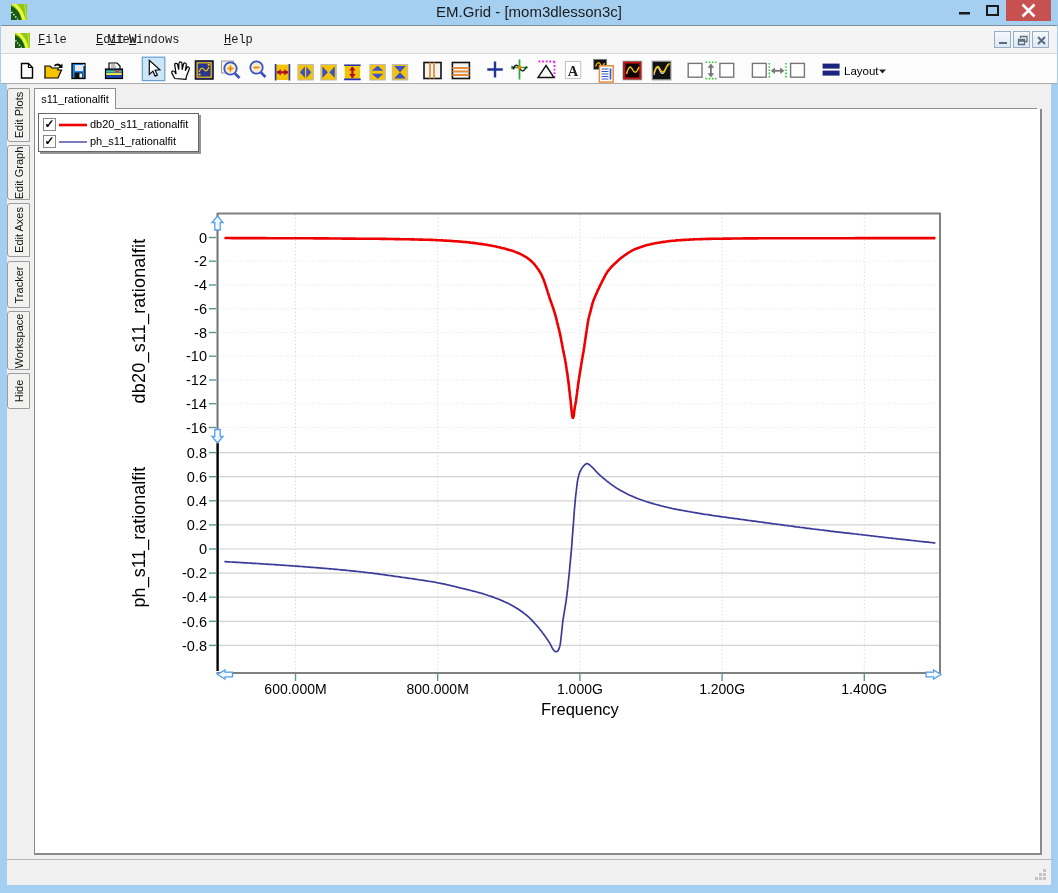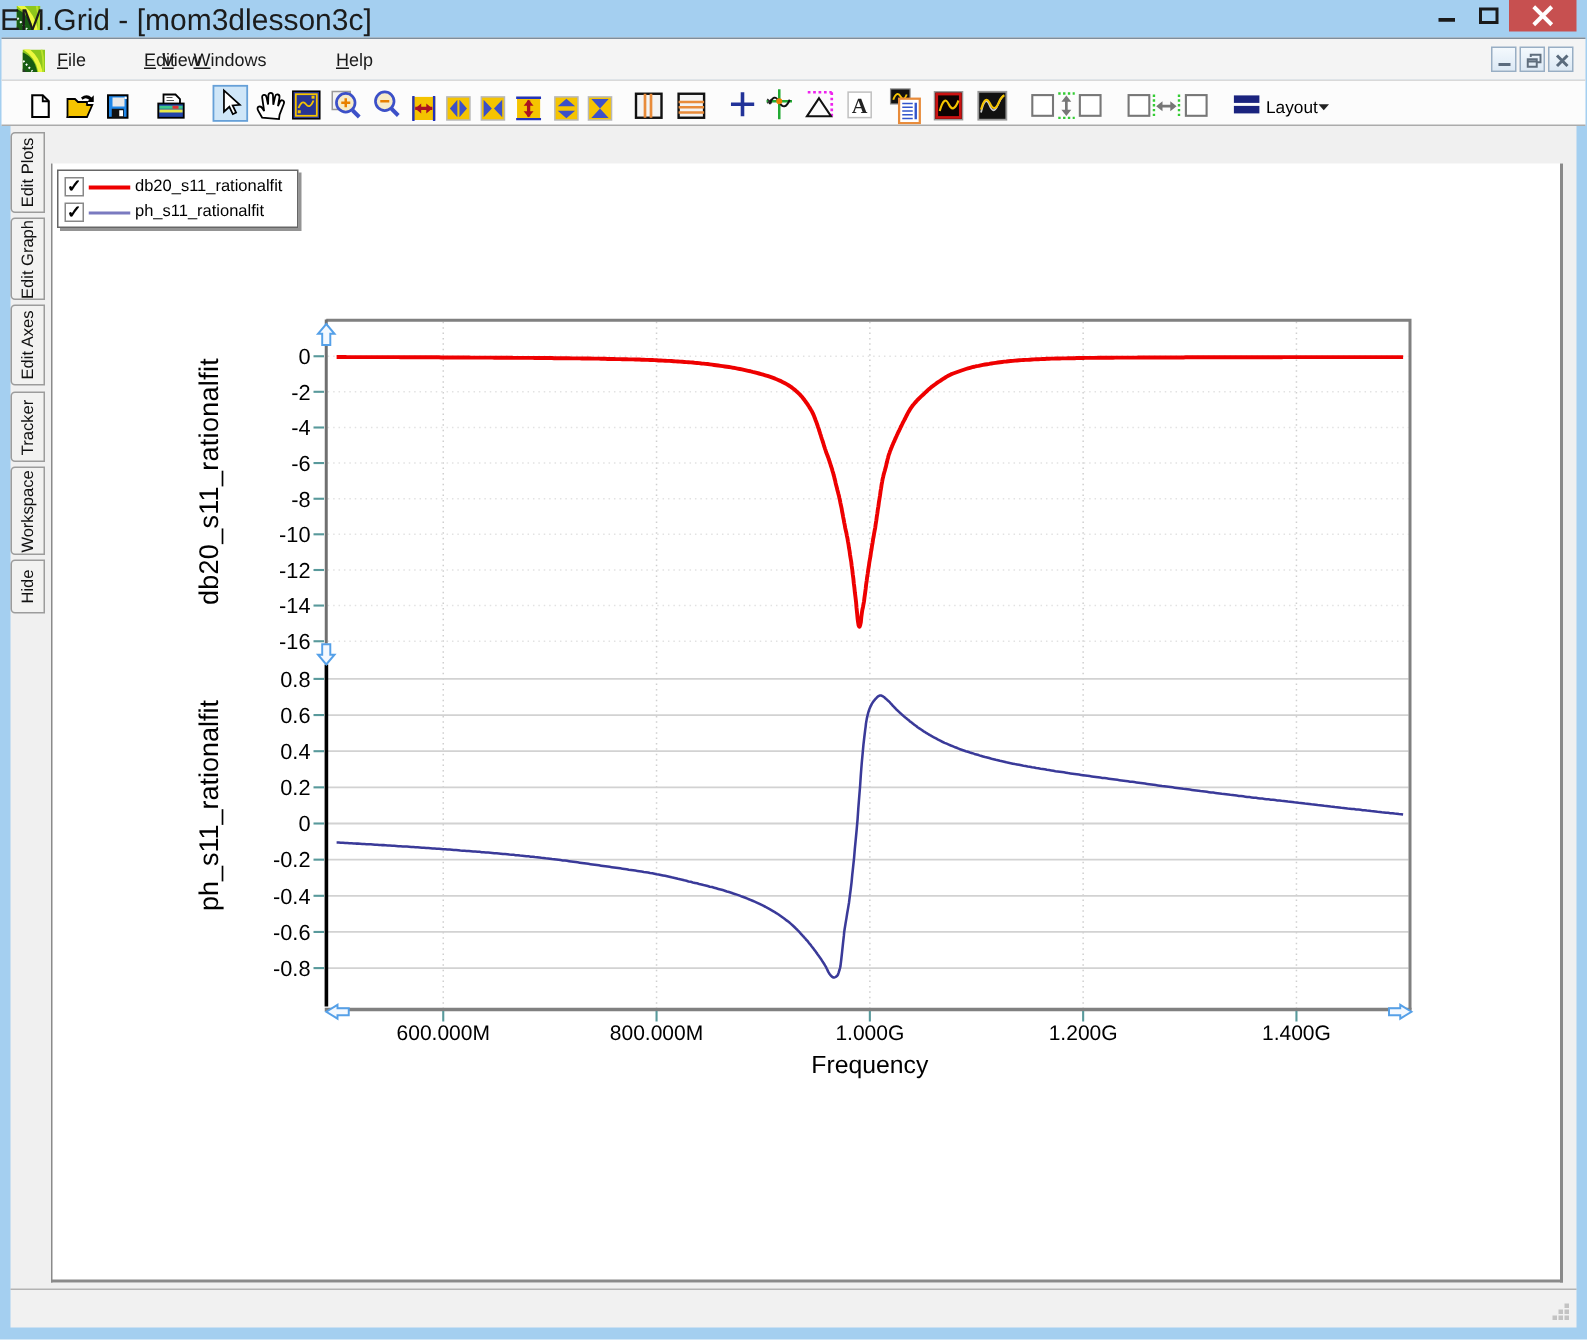--- a/index.html
+++ b/index.html
@@ -1,28 +1,28 @@
 <!DOCTYPE html>
 <html><head>
 <meta charset="utf-8">
 <style>
 * { margin:0; padding:0; box-sizing:border-box; }
 html,body { width:1058px; height:893px; overflow:hidden; }
 body { font-family:"Liberation Sans", sans-serif; position:relative; background:#a4cff0; }
 #win { position:absolute; left:0; top:0; width:1058px; height:893px; }
 
 #titlebar { position:absolute; left:0; top:0; width:1058px; height:22px; background:#a4cff0; }
-#titletext { position:absolute; left:0; top:3px; width:1058px; font-size:20px; color:#1c1c1c; }
+#titletext { position:absolute; left:0; top:3px; width:1058px; text-align:center; font-size:15px; color:#1c1c1c; }
 #appicon { position:absolute; left:11px; top:4px; width:16px; height:16px; }
 .capbtn { position:absolute; top:0; height:21px; }
 #btnmin  { left:950px; width:29px; }
 #btnmax  { left:979px; width:27px; }
 #btnclose{ left:1006px; width:45px; background:#c75050; }
 
-#menurow { position:absolute; left:1px; top:25px; width:1056px; height:28px; background:#f4f4f4; border-top:1px solid #7f8d9a; }
+#menurow { position:absolute; left:1px; top:25px; width:1056px; height:28px; background:#f4f4f4; border-top:1px solid #7f8d9a;font-family:Liberation Mono, monospace; }
 #menuicon { position:absolute; left:14px; top:7px; width:15px; height:15px; }
 .menuitem { position:absolute; top:6.5px; font-size:12px; color:#1a1a1a; }
 .mdibtn { position:absolute; top:5px; width:17px; height:17px; border:1px solid #98aec4; background:linear-gradient(#f4f9fd,#dce9f5); }
 
 #toolbar { position:absolute; left:1px; top:53px; width:1056px; height:31px; background:#fcfcfc; border-top:1px solid #d9d9d9; border-bottom:1px solid #ababab; }
 #toolbar svg { position:absolute; top:0; left:0; }
 
 #mainarea { position:absolute; left:7px; top:84px; width:1044px; height:776px; background:#f0f0f0; }
 
 .vtab { position:absolute; left:0px; width:23px; background:#f2f2f1; border:1px solid #9c9c9c; border-radius:3px 0 0 3px; }
@@ -203,20 +203,23 @@
         <span>Tracker</span>
       </div>
     <div class="vtab" style="top:227px; height:59px;">
         <span>Workspace</span>
       </div>
     <div class="vtab" style="top:289px; height:36px;">
         <span>Hide</span>
       </div>
     <div id="divider" style="position:absolute;left:0;top:775px;width:1044px;height:1px;background:#b3b3b3;"></div>
     <div id="client">
+      <div id="tabstrip">
+          <div id="thetab">s11_rationalfit</div>
+        </div>
       <div id="pane">
         <svg id="plotsvg" width="1006" height="744" viewBox="0 0 1006 744" style="position:absolute;left:0;top:0;">
         <g transform="translate(-35,-109)" fill="none">
         <line x1="295.5" y1="214.5" x2="295.5" y2="672" stroke="#cfcfcf" stroke-width="1" stroke-dasharray="1 2.6"></line>
         <line x1="437.7" y1="214.5" x2="437.7" y2="672" stroke="#cfcfcf" stroke-width="1" stroke-dasharray="1 2.6"></line>
         <line x1="579.9" y1="214.5" x2="579.9" y2="672" stroke="#cfcfcf" stroke-width="1" stroke-dasharray="1 2.6"></line>
         <line x1="722.1" y1="214.5" x2="722.1" y2="672" stroke="#cfcfcf" stroke-width="1" stroke-dasharray="1 2.6"></line>
         <line x1="864.3" y1="214.5" x2="864.3" y2="672" stroke="#cfcfcf" stroke-width="1" stroke-dasharray="1 2.6"></line>
         <line x1="218.5" y1="237.5" x2="939" y2="237.5" stroke="#e2e2e2" stroke-width="1" stroke-dasharray="1 2.6"></line>
         <line x1="218.5" y1="261.2" x2="939" y2="261.2" stroke="#e2e2e2" stroke-width="1" stroke-dasharray="1 2.6"></line>

